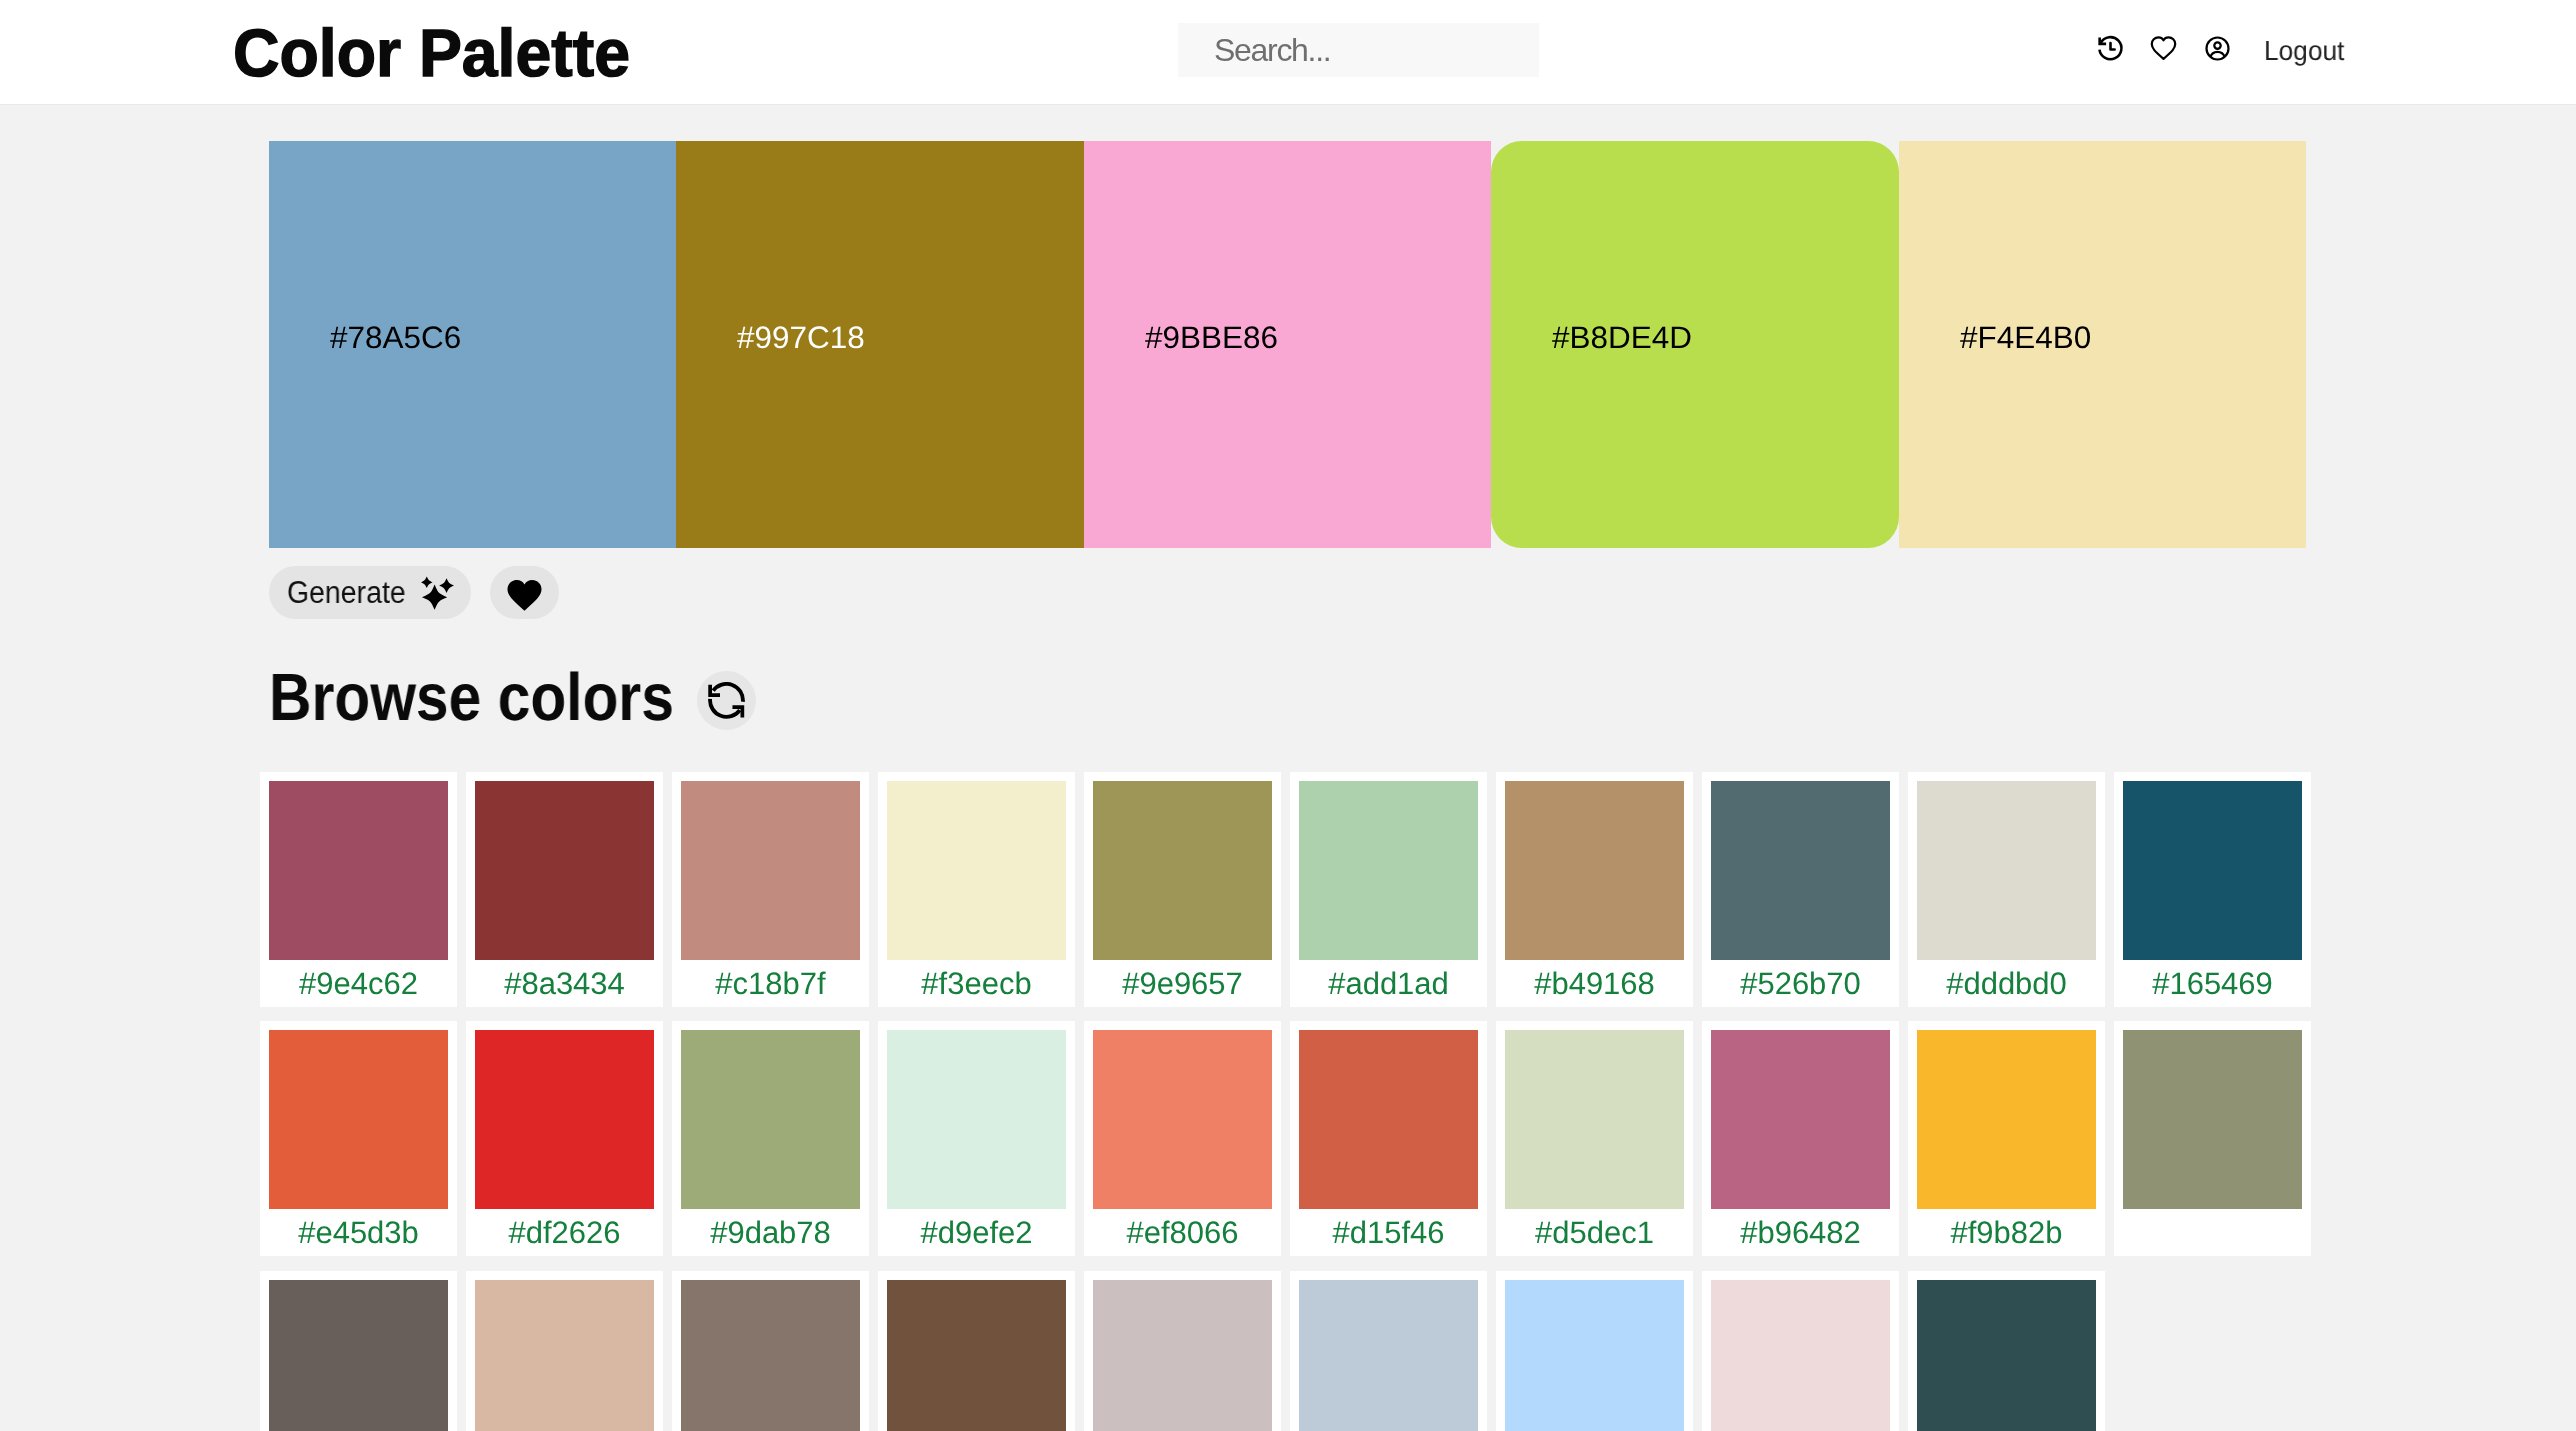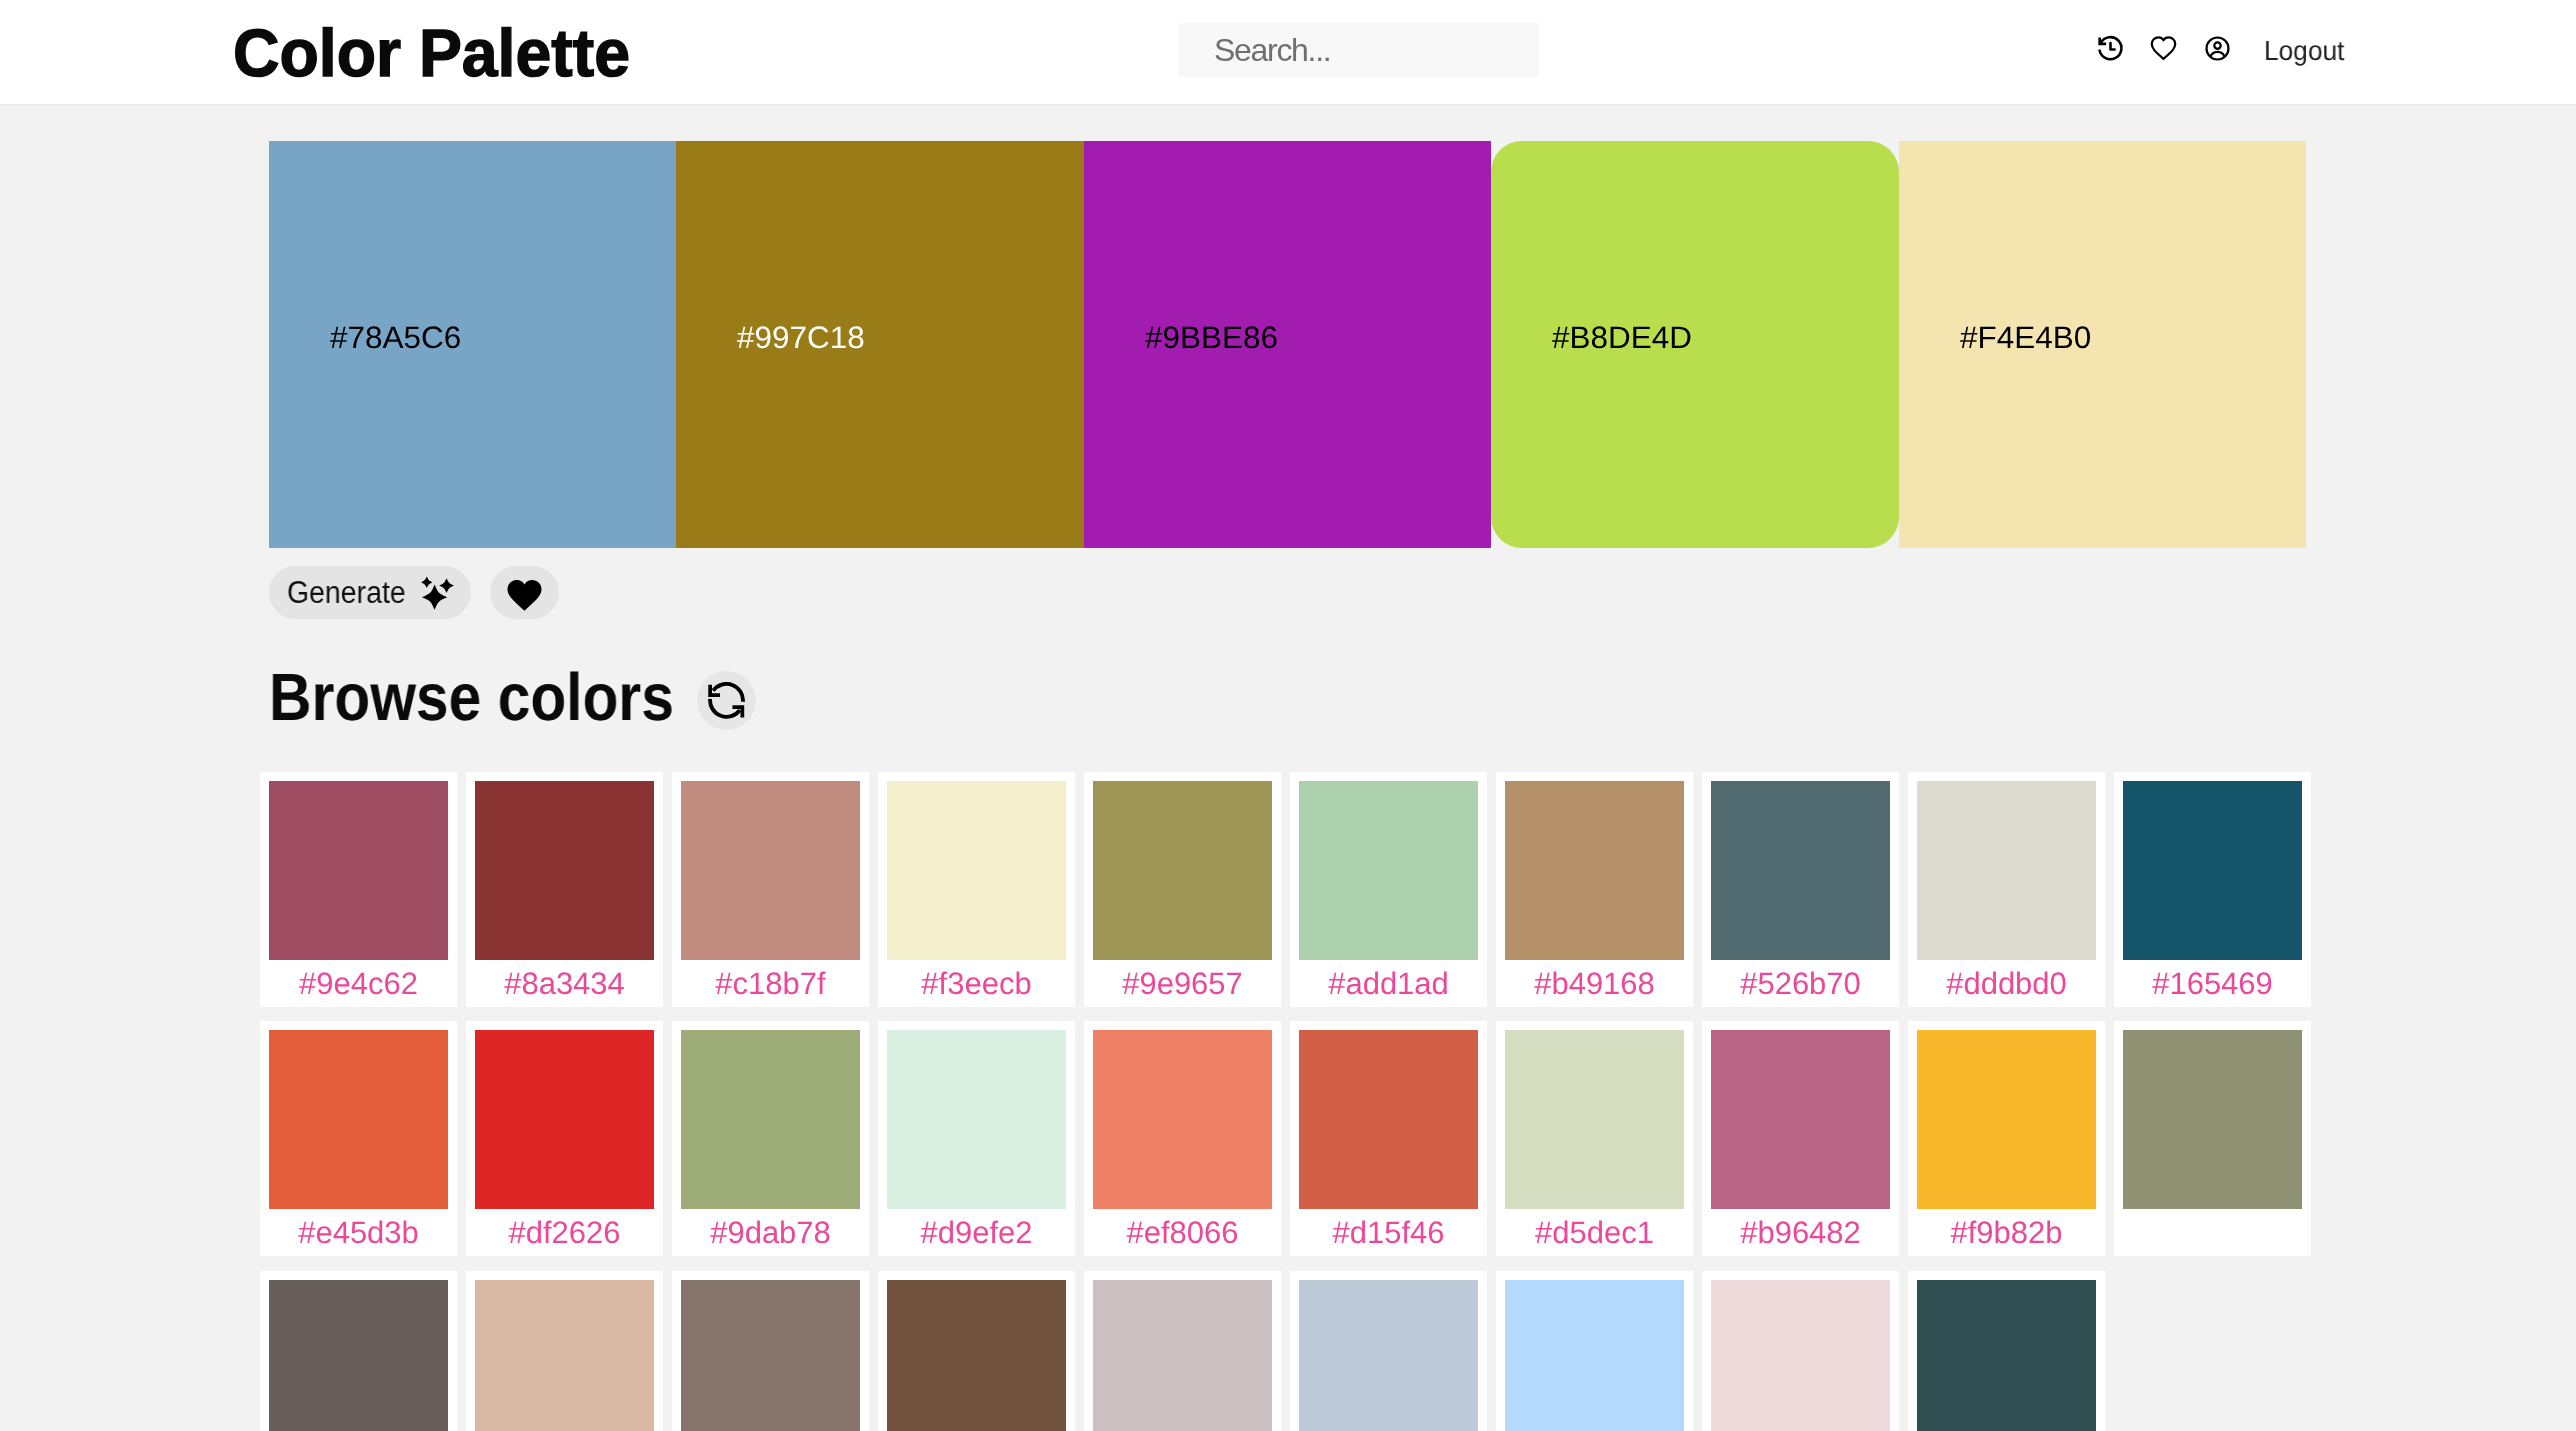--- a/index.html
+++ b/index.html
@@ -101,21 +101,21 @@
     position:absolute;left:260px;top:772px;width:2055px;
     display:grid;grid-template-columns:repeat(10, 197px);
     gap:14.4px 9px;
   }
   .card{
     background:#ffffff;padding:9px;height:235px;cursor:pointer;
   }
   .card .sw{width:179px;height:179px;}
   .card .hx{
     display:block;width:179px;text-align:center;
-    font-size:31px;line-height:31px;color:#ec4899;margin-top:8px;
+    font-size:31px;line-height:31px;color:#15803d;margin-top:8px;
     transform:translateZ(0);will-change:transform;
   }
 </style>
 </head>
 <body>
 
 <header class="topbar">
   <div class="brand">Color Palette</div>
   <input class="searchbox" type="text" placeholder="Search..." style="">
   <div class="hdr-actions">
@@ -146,21 +146,21 @@
   </div>
 </header>
 
 <section class="palette">
     <div class="pswatch" style="background: rgb(120, 165, 198);">
       <span style="color: rgb(0, 0, 0);">#78A5C6</span>
     </div>
     <div class="pswatch" style="background: rgb(153, 124, 24);">
       <span style="color: rgb(255, 255, 255);">#997C18</span>
     </div>
-    <div class="pswatch" style="background: #a21caf;">
+    <div class="pswatch" style="background: #f9a8d4;">
       <span style="color: rgb(0, 0, 0);">#9BBE86</span>
     </div>
     <div class="pswatch" style="background: rgb(184, 222, 77); border-radius: 31px;">
       <span style="color: rgb(0, 0, 0);">#B8DE4D</span>
     </div>
     <div class="pswatch" style="background: rgb(244, 228, 176);">
       <span style="color: rgb(0, 0, 0);">#F4E4B0</span>
     </div>
   </section>
 

